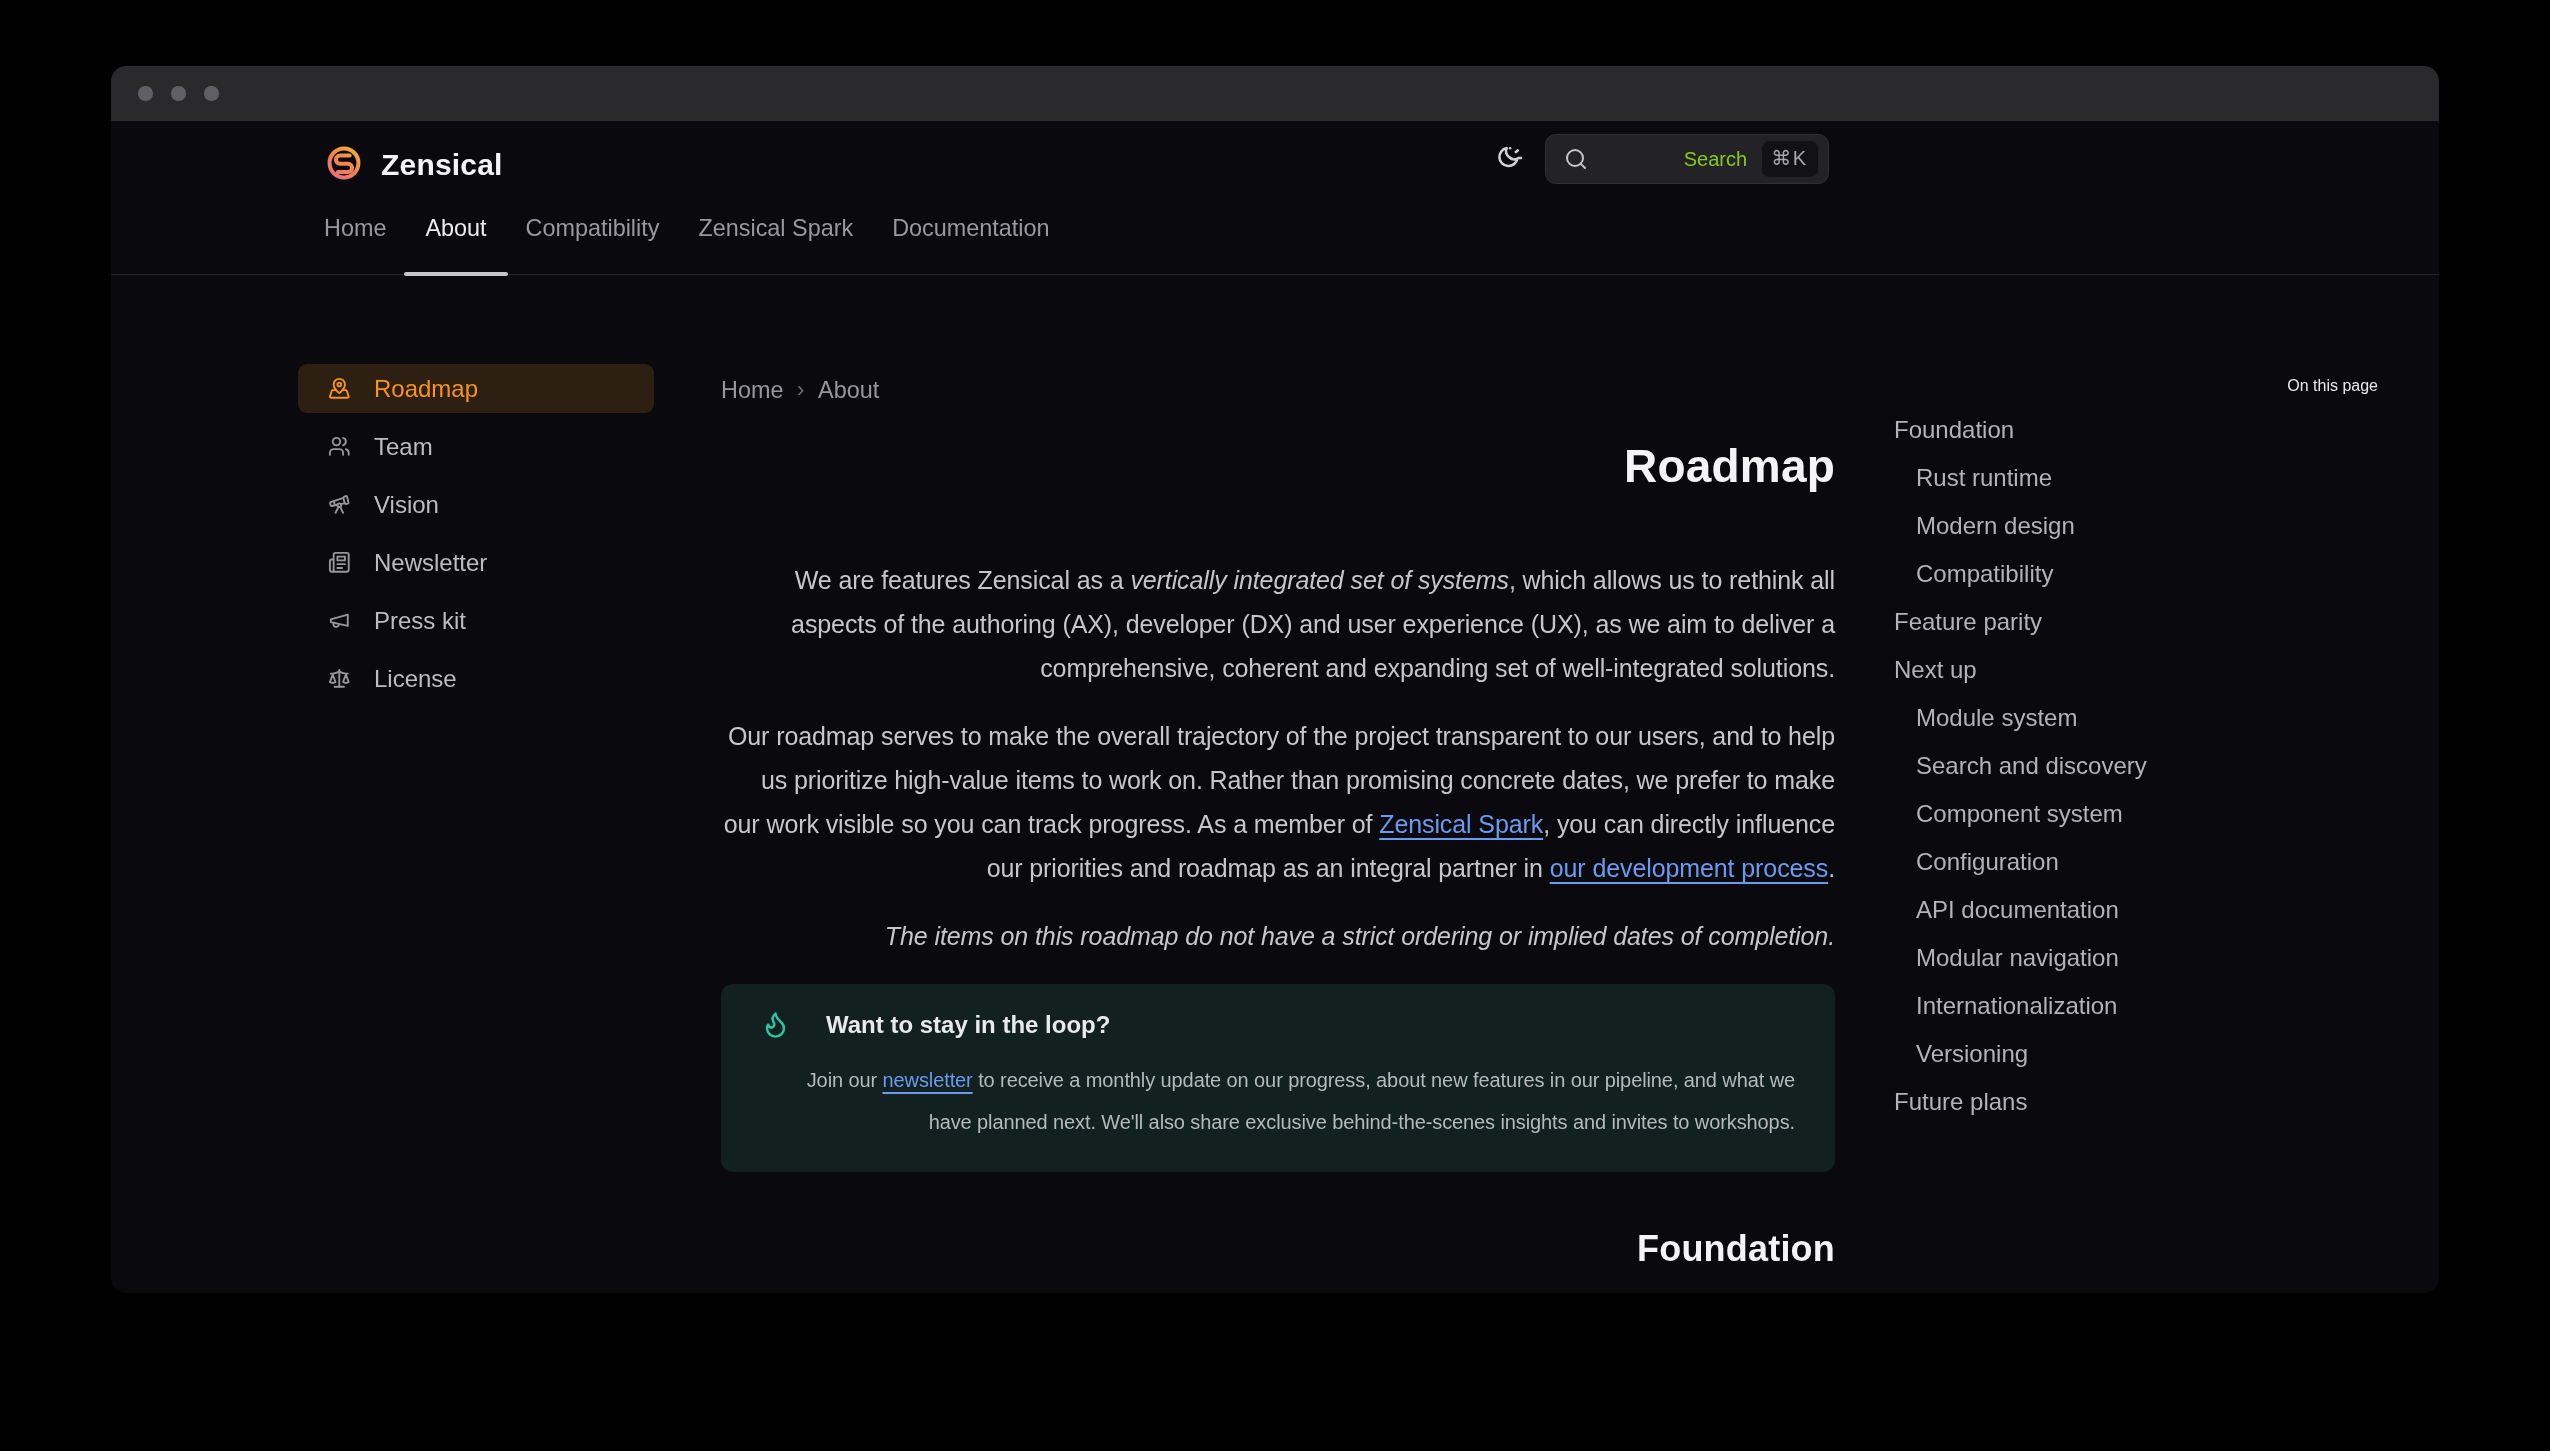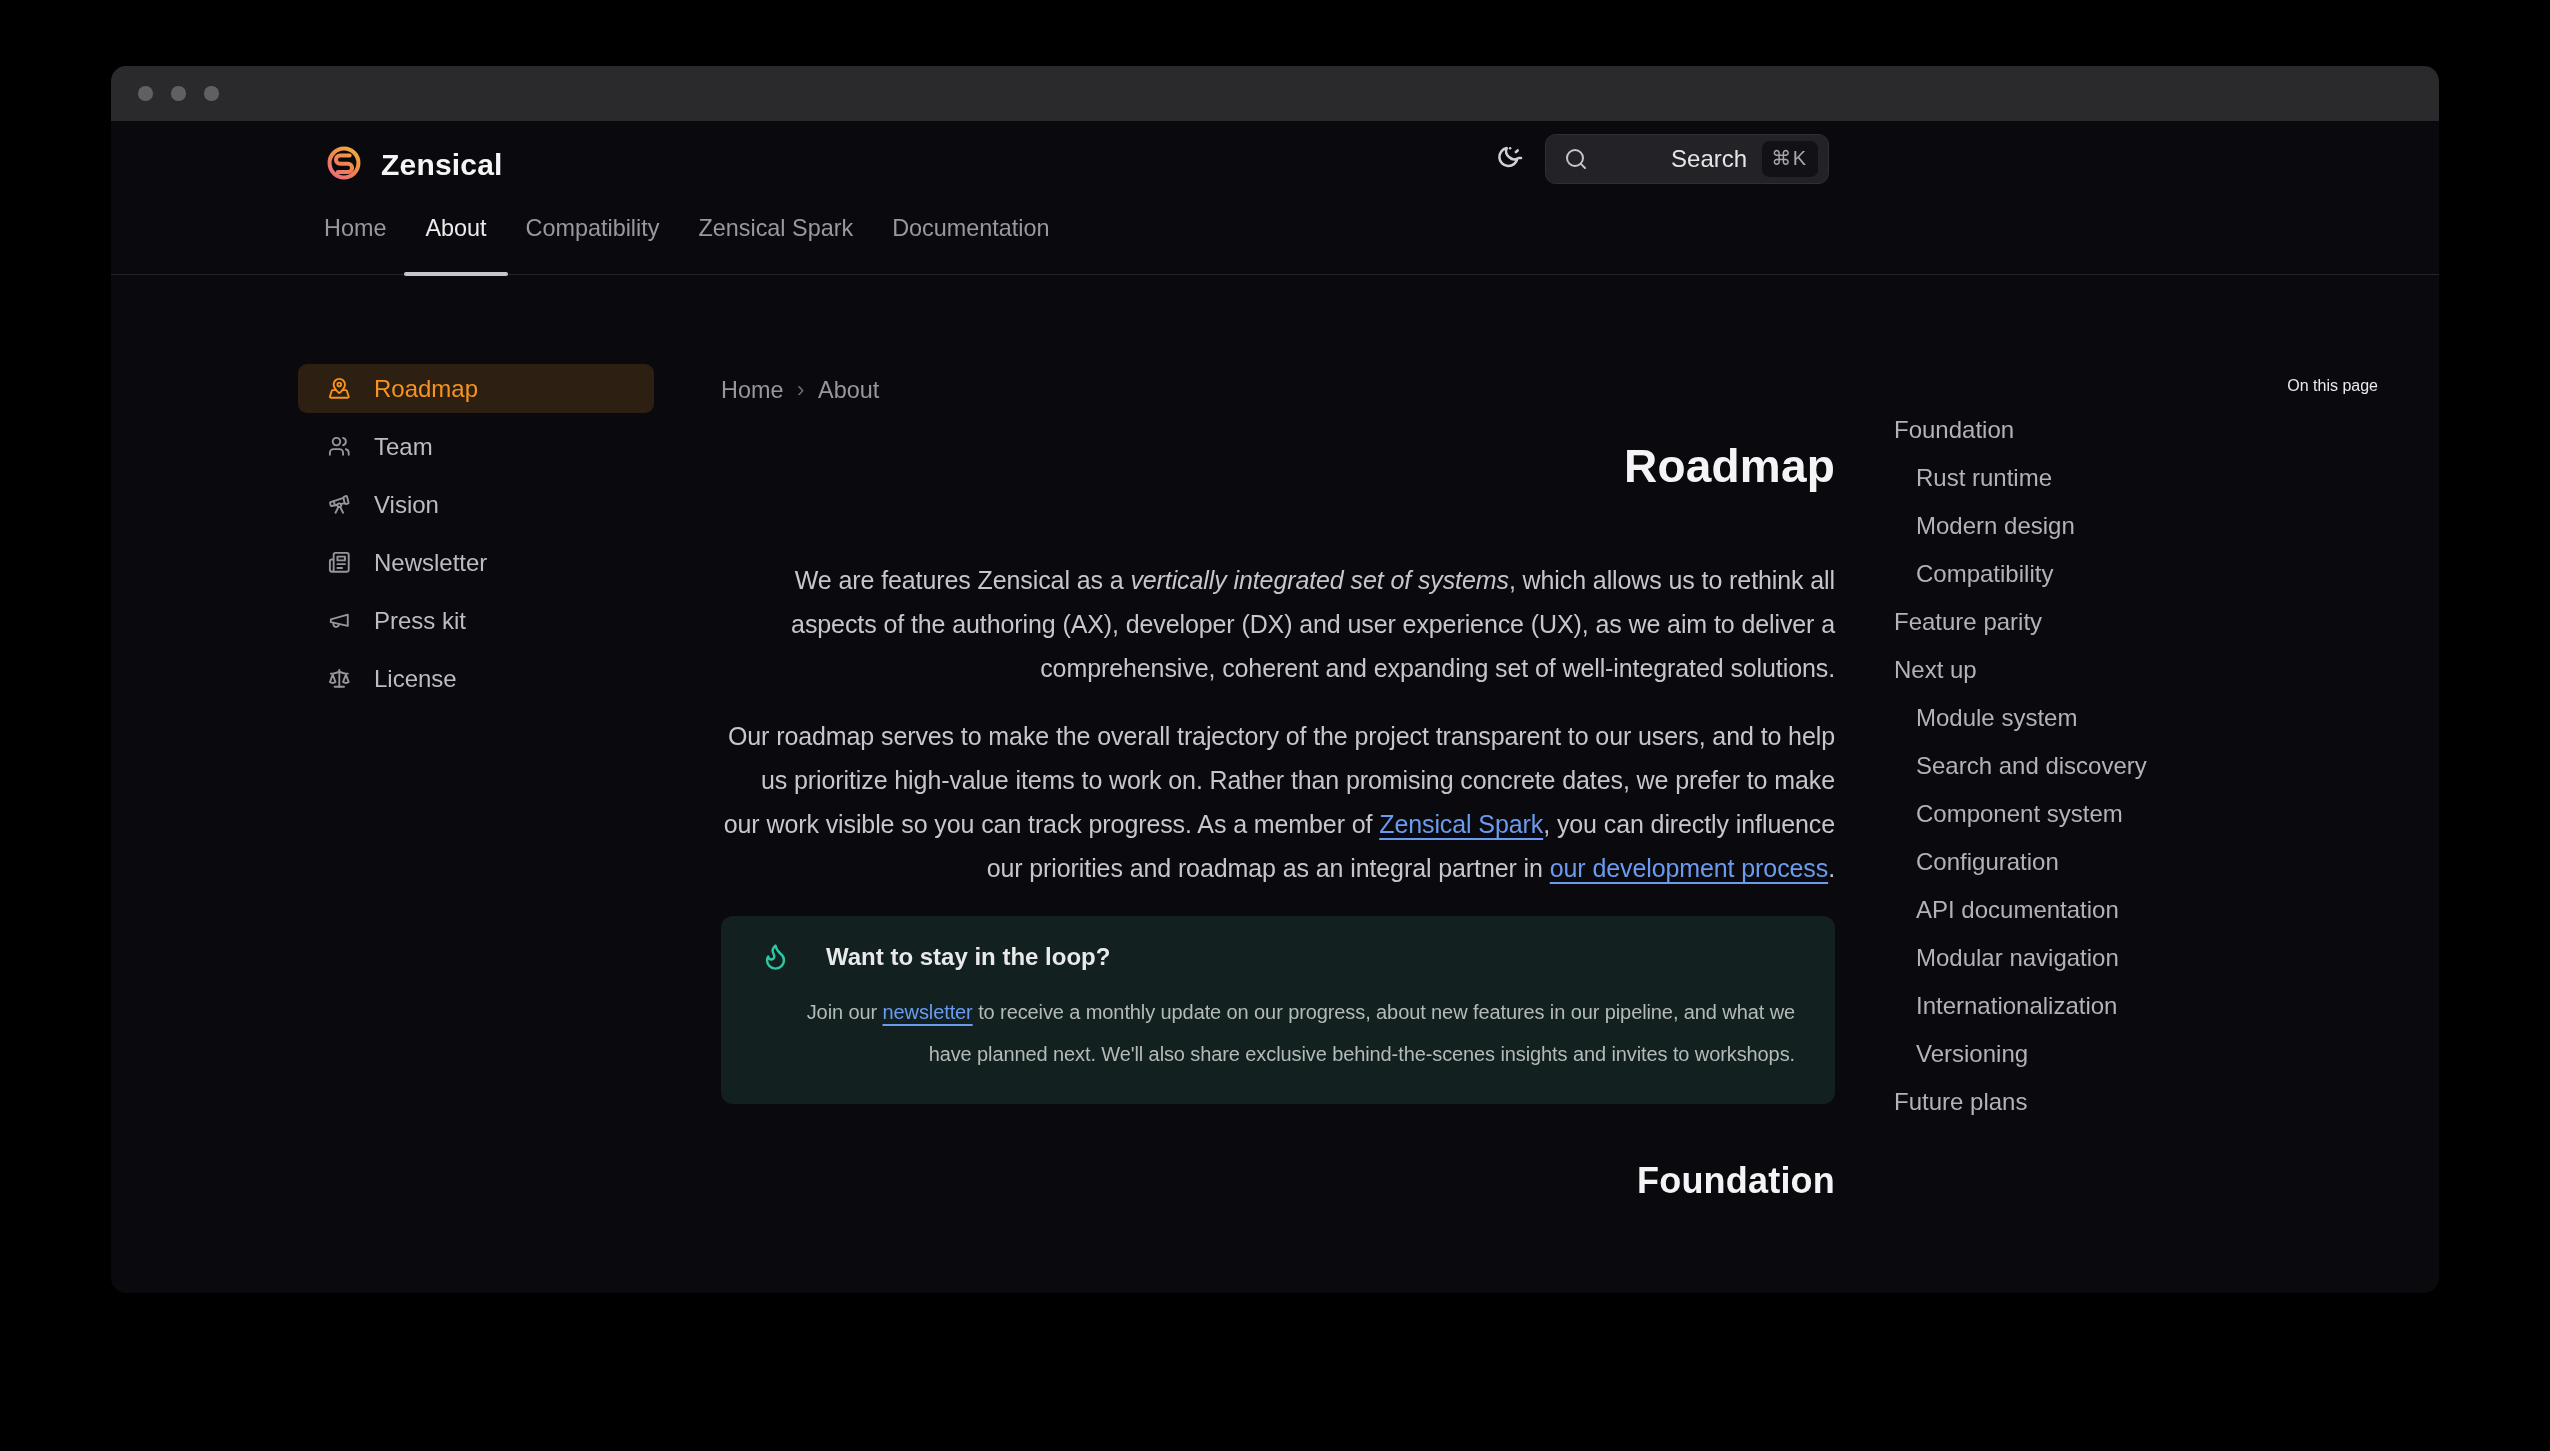--- a/index.html
+++ b/index.html
@@ -31,21 +31,21 @@
     font-size:30px; font-weight:700; color:#f5f5f7; letter-spacing:0.2px;
   }
   .theme-btn { position:absolute; left:1378px; top:21px; width:37px; height:37px; color:#d0d0d5; }
   .theme-btn svg { width:31px; height:31px; margin:3.2px; }
   .search {
     position:absolute; left:1434px; top:13px; width:284px; height:50px;
     background:#232327; border:0.8px solid #2f2f34; border-radius:10.5px;
     display:flex; align-items:center; padding:0 10.5px 0 18px; gap:14.5px;
   }
   .search .s-icon { width:24px; height:24px; color:#c4c4c9; flex:none; }
-  .search-text { flex:1; font-size:24px; color:#e5e5e5; }
+  .search-text { flex:1; font-size:20px; color:#84cc16; }
   .kbd {
     background:#121216; border-radius:7.3px; font-size:20px; color:#a6a6ad;
     padding:4.8px 9.7px 6.5px; letter-spacing:1.6px; white-space:nowrap;
   }
   .nav { position:absolute; left:213px; bottom:0; display:flex; gap:39px; }
   .nav-item {
     font-size:23.4px; color:#98989e; padding-bottom:32px; position:relative; cursor:pointer;
   }
   .nav-item.active { color:#ececef; }
   .nav-item.active::after {
@@ -209,20 +209,21 @@
       <div class="breadcrumb">
         <span class="crumb-link">Home</span>
         <span class="crumb-sep">›</span>
         <span class="crumb-link">About</span>
       </div>
 
       <h1 class="page-title">Roadmap</h1>
 
       <p class="p1"><span>We are features Zensical as a </span><em>vertically integrated set of systems</em><span>, which allows us to rethink all aspects of the authoring (AX), developer (DX) and user experience (UX), as we aim to deliver a comprehensive, coherent and expanding set of well-integrated solutions.</span></p>
       <p><span>Our roadmap serves to make the overall trajectory of the project transparent to our users, and to help us prioritize high-value items to work on. Rather than promising concrete dates, we prefer to make our work visible so you can track progress. As a member of </span><a class="link">Zensical Spark</a><span>, you can directly influence our priorities and roadmap as an integral partner in </span><a class="link">our development process</a><span>.</span></p>
+      <p class="note">The items on this roadmap do not have a strict ordering or implied dates of completion.</p>
 
       <div class="callout">
         <div class="callout-head">
           <svg viewBox="0 0 24 24" fill="none" stroke="currentColor" stroke-width="2" stroke-linecap="round" stroke-linejoin="round">
             <path d="M8.5 14.5A2.5 2.5 0 0 0 11 12c0-1.38-.5-2-1-3-1.072-2.143-.224-4.054 2-6 .5 2.5 2 4.9 4 6.5 2 1.6 3 3.5 3 5.5a7 7 0 1 1-14 0c0-1.153.433-2.294 1-3a2.5 2.5 0 0 0 2.5 2.5z"></path>
           </svg>
           <span class="callout-title">Want to stay in the loop?</span>
         </div>
         <div class="callout-body"><span>Join our </span><a class="link">newsletter</a><span> to receive a monthly update on our progress, about new features in our pipeline, and what we have planned next. We'll also share exclusive behind-the-scenes insights and invites to workshops.</span></div>
       </div>

